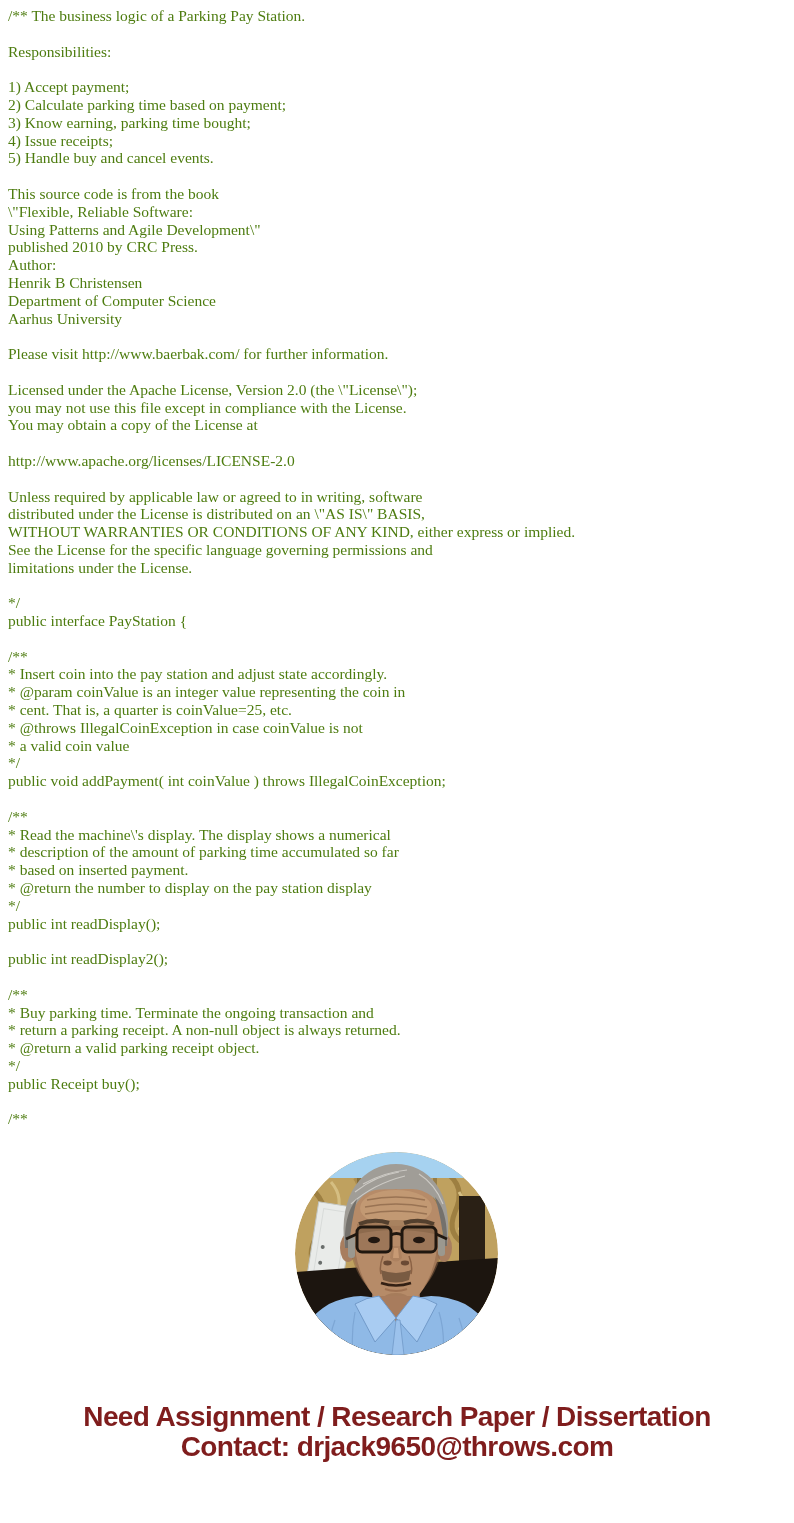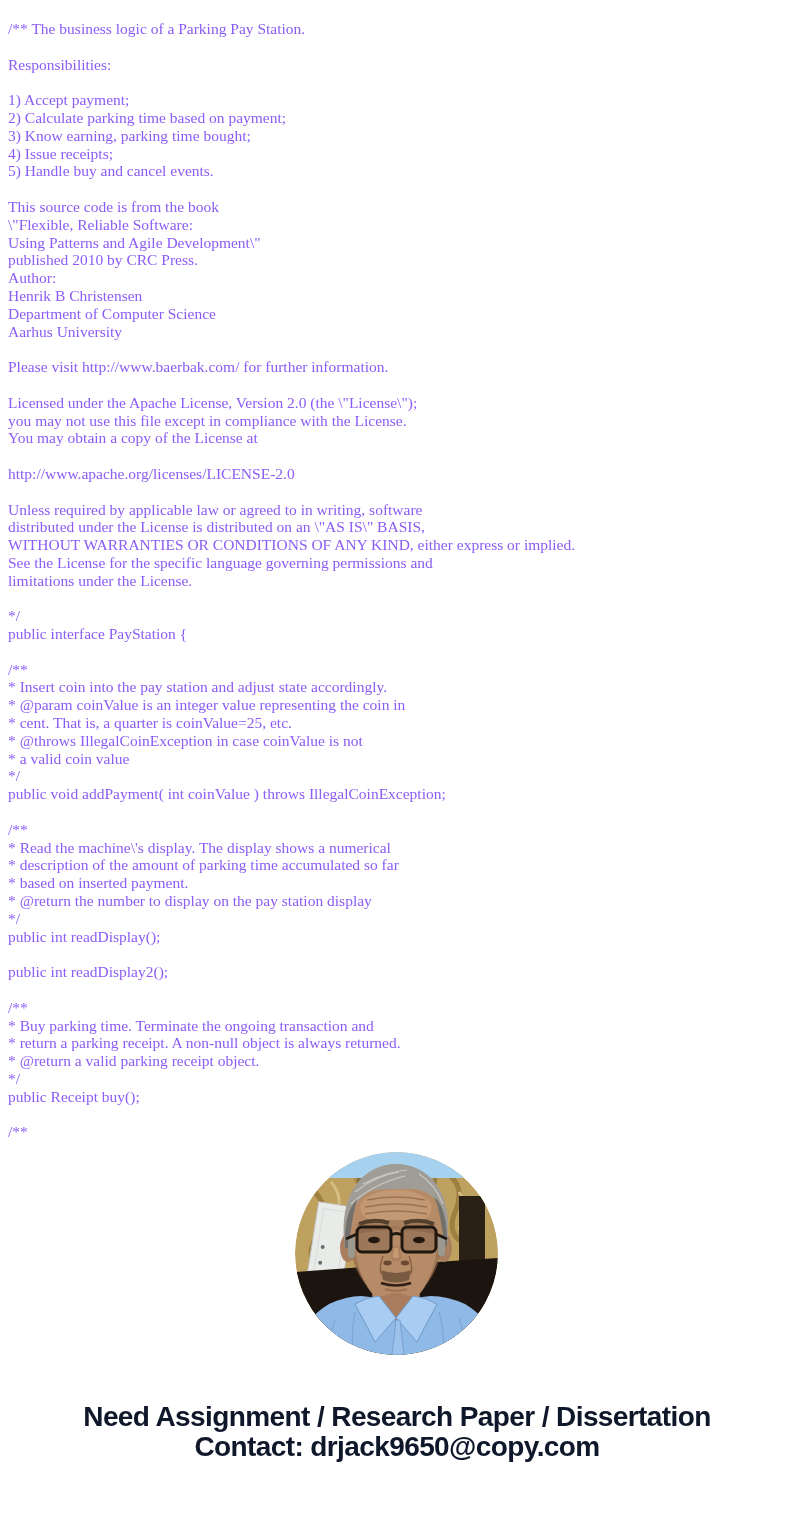--- a/index.html
+++ b/index.html
@@ -6,27 +6,27 @@
   body {
     width: 794px; height: 1523px;
     position: relative;
     font-family: "Liberation Serif", serif;
     overflow: hidden;
   }
   .page { position: absolute; inset: 0; background: #ffffff; }
 
   .doc-text {
     position: absolute;
-    left: 8px; top: 20px;
+    left: 8px; top: 7px;
     width: 770px;
     margin: 0;
     font-family: "Liberation Serif", serif;
     font-size: 15.5px;
     line-height: 17.8px;
-    color: #8b5cf6;
+    color: #4d7c0f;
     white-space: pre-wrap;
   }
 
   .avatar-wrap {
     position: absolute;
     left: 295px; top: 1152px;
     width: 203px; height: 203px;
     border-radius: 50%;
     overflow: hidden;
   }
@@ -35,21 +35,21 @@
   .footer {
     position: absolute;
     top: 1402px; left: 0;
     width: 794px;
     text-align: center;
     font-family: "Liberation Sans", sans-serif;
     font-weight: bold;
     font-size: 28px;
     line-height: 30px;
     letter-spacing: -0.6px;
-    color: #0f172a;
+    color: #7f1d1d;
   }
 </style>
 </head>
 <body>
 
 <div class="page">
 
   <pre class="doc-text">/** The business logic of a Parking Pay Station.
 
 Responsibilities:
@@ -223,16 +223,16 @@
             <path d="M40,168 Q34,184 34,203"></path>
             <path d="M164,166 Q170,182 170,203"></path>
           </g>
         </g>
       </g>
     </svg>
   </div>
 
   <div class="footer">
     <div>Need Assignment / Research Paper / Dissertation</div>
-    <div>Contact: drjack9650@copy.com</div>
+    <div>Contact: drjack9650@throws.com</div>
   </div>
 
 </div>
 
 </body></html>

